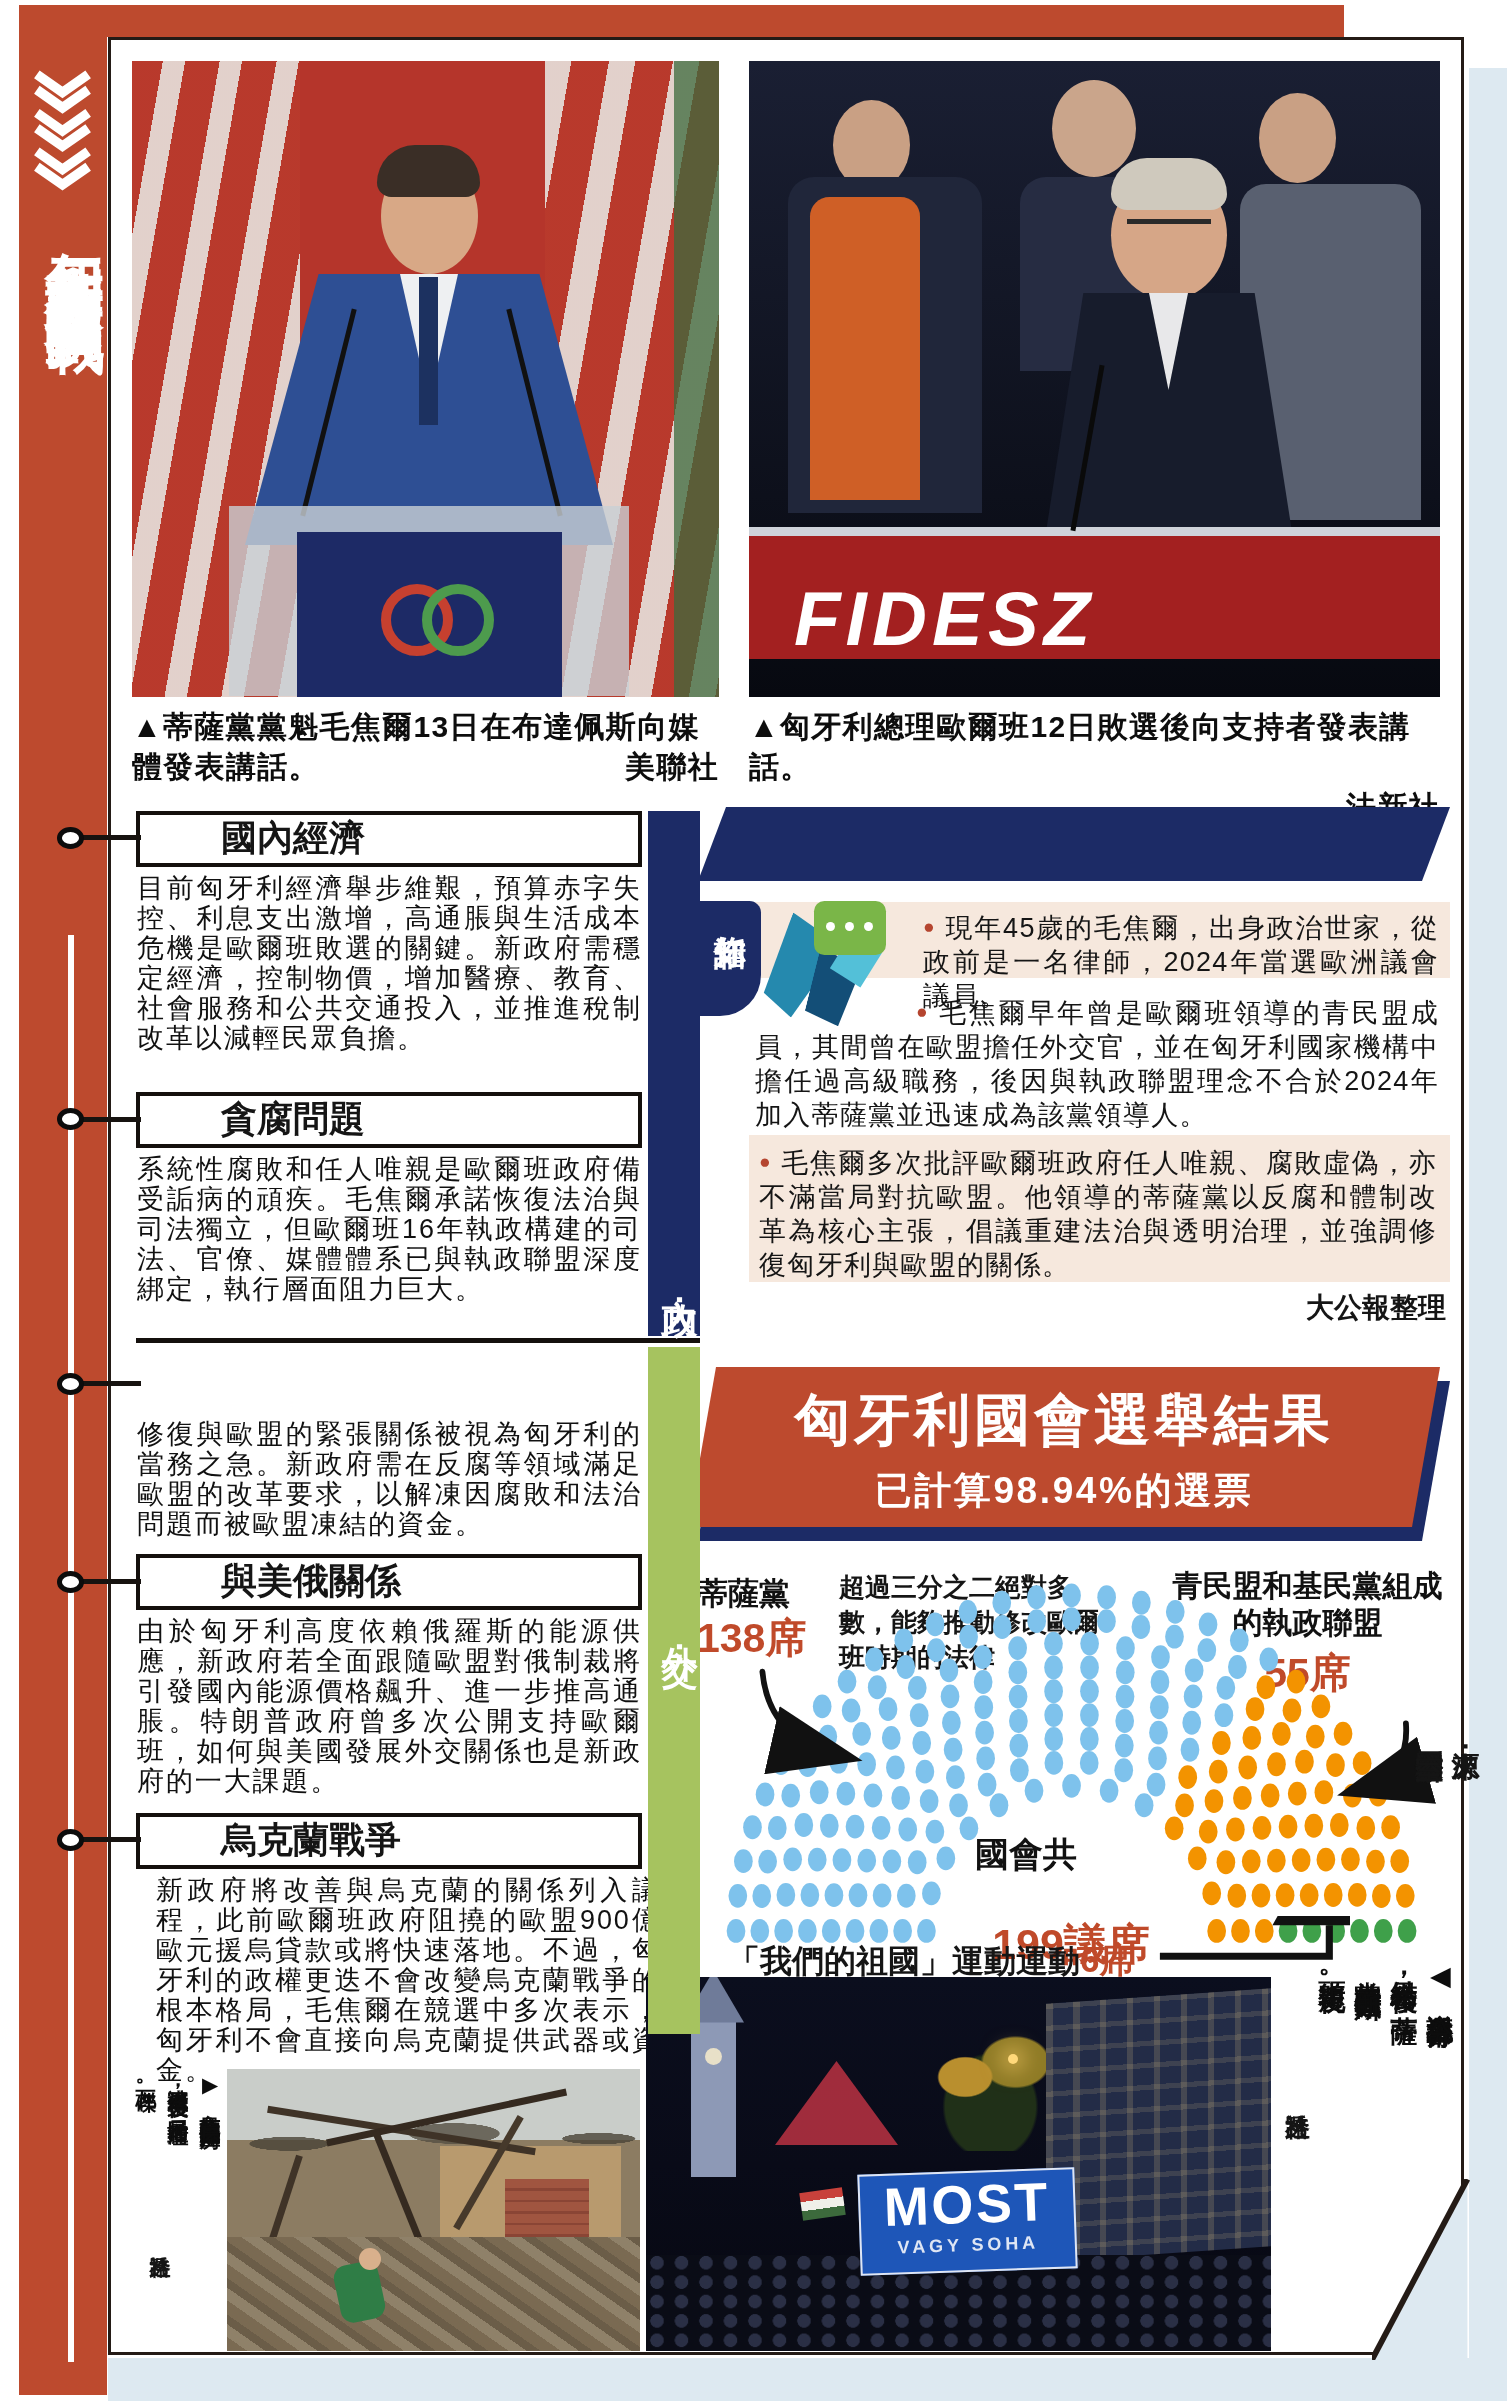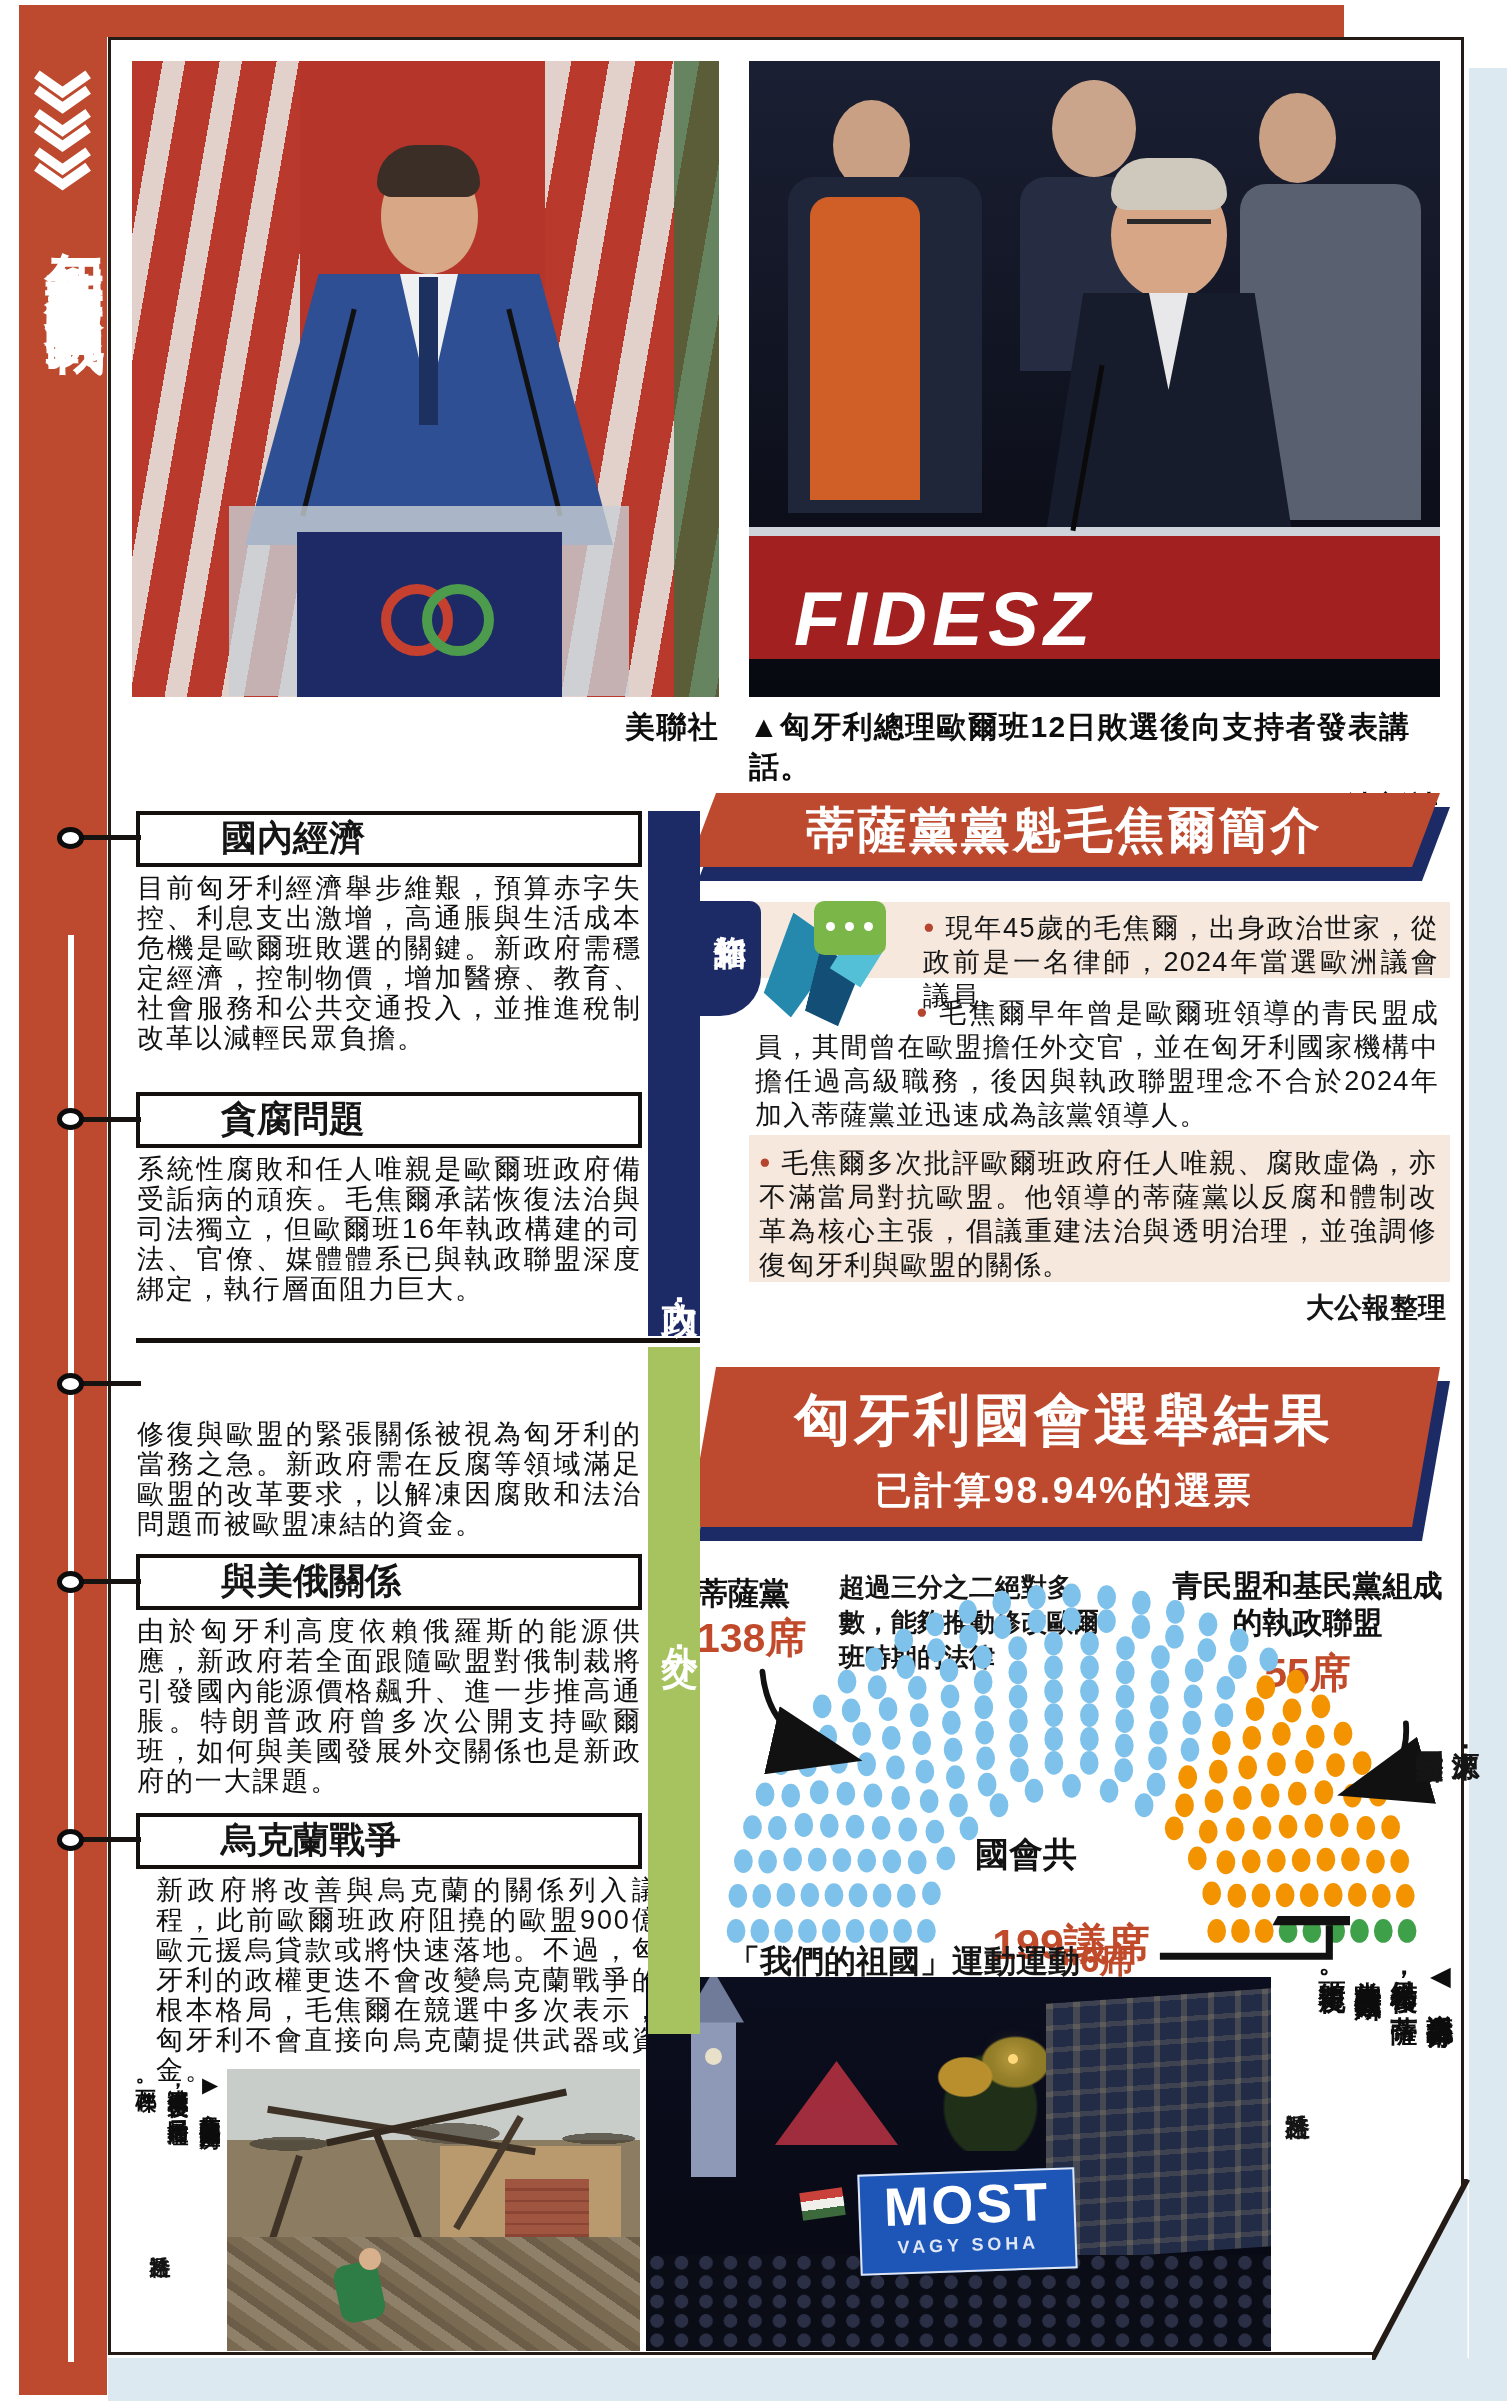--- a/index.html
+++ b/index.html
@@ -89,20 +89,21 @@
     <div class="ph-el" style="left:268px;top:213px;width:58px;height:129px;background:#eef0f2;clip-path:polygon(0 0,100% 0,50% 100%);"></div>
     <div class="ph-el" style="left:287px;top:216px;width:19.4px;height:148px;background:#1c3160;"></div>
     <div class="ph-el" style="left:194px;top:245px;width:5.2px;height:213px;background:#111;transform:rotate(14deg);"></div>
     <div class="ph-el" style="left:400px;top:245px;width:5.2px;height:213px;background:#111;transform:rotate(-14deg);"></div>
     <div class="ph-el" style="left:97px;top:445px;width:400px;height:190px;background:#c9cfd5;opacity:.8;"></div>
     <div class="ph-el" style="left:165px;top:471px;width:265px;height:165px;background:#1d2a66;"></div>
     <div class="ph-el" style="left:249px;top:523px;width:52px;height:52px;border:10.3px solid #c6402f;border-radius:50%;"></div>
     <div class="ph-el" style="left:290px;top:523px;width:52px;height:52px;border:10.3px solid #4d9b4d;border-radius:50%;"></div>
   </div>
   <div class="abs caption" style="left:132px;top:707px;width:587px;">
+    <span>▲蒂薩黨黨魁毛焦爾13日在布達佩斯向媒體發表講話。</span>
     <span class="credit">美聯社</span>
   </div>
 
   <div class="abs photo" style="left:749px;top:61px;width:691px;height:636px;background:linear-gradient(#1a1f33,#070910);">
     <div class="ph-el" style="left:84px;top:39px;width:77px;height:90px;background:#c9a084;border-radius:50%;"></div>
     <div class="ph-el" style="left:303px;top:19.4px;width:84px;height:97px;background:#caa58b;border-radius:50%;"></div>
     <div class="ph-el" style="left:510px;top:32px;width:77px;height:90px;background:#c9a084;border-radius:50%;"></div>
     <div class="ph-el" style="left:39px;top:116px;width:194px;height:336px;background:#20263a;border-radius:26px 26px 0 0;"></div>
     <div class="ph-el" style="left:61px;top:136px;width:110px;height:303px;background:#cf5f26;border-radius:19.4px 19.4px 0 0;"></div>
     <div class="ph-el" style="left:271px;top:116px;width:161px;height:194px;background:#262c42;border-radius:26px 26px 0 0;"></div>
@@ -140,23 +141,20 @@
 
   <div class="abs sec-body" style="top:1419px;">修復與歐盟的緊張關係被視為匈牙利的當務之急。新政府需在反腐等領域滿足歐盟的改革要求，以解凍因腐敗和法治問題而被歐盟凍結的資金。</div>
 
   <div class="abs sec-head" style="top:1554px;">與美俄關係</div>
   <div class="abs sec-head" style="top:1813px;">烏克蘭戰爭</div>
 
   <div class="abs sec-body" style="top:1616px;">由於匈牙利高度依賴俄羅斯的能源供應，新政府若全面跟隨歐盟對俄制裁將引發國內能源價格飆升、進一步推高通脹。特朗普政府曾多次公開支持歐爾班，如何與美國發展外交關係也是新政府的一大課題。</div>
   <div class="abs sec-body" style="top:1875px;margin-left:19px;">新政府將改善與烏克蘭的關係列入議程，此前歐爾班政府阻撓的歐盟900億歐元援烏貸款或將快速落地。不過，匈牙利的政權更迭不會改變烏克蘭戰爭的根本格局，毛焦爾在競選中多次表示，匈牙利不會直接向烏克蘭提供武器或資金。</div>
 
   <div class="abs ribbon-sh" style="left:698px;top:807px;width:752px;height:74px;"></div>
-  <div class="abs ribbon" style="left:688px;top:793px;width:752px;height:74px;">
-    <div style="font-size:49px;font-weight:900;line-height:74px;letter-spacing:2.6px;">蒂薩黨黨魁毛焦爾簡介</div>
-  </div>
 
   <div class="abs beige" style="left:749px;top:902px;width:701px;height:76px;"></div>
   <div class="abs badge" style="left:689px;top:901px;width:72px;height:115px;">
     <div class="abs vtext" style="left:19.4px;top:9px;color:#fff;font-size:32px;font-weight:900;">話你知</div>
   </div>
 
   <div class="abs" style="left:766px;top:901px;width:136px;height:123px;">
     <div class="ph-el" style="left:5.2px;top:19.4px;width:58px;height:97px;background:#2589ae;transform:rotate(24deg);clip-path:polygon(0 0,100% 12%,70% 100%,10% 88%);"></div>
     <div class="ph-el" style="left:45px;top:52px;width:45px;height:71px;background:#134e77;transform:rotate(14deg);clip-path:polygon(0 0,100% 10%,80% 100%,0 90%);"></div>
     <div class="ph-el" style="left:72px;top:39px;width:36px;height:41px;background:#53c0d8;transform:rotate(32deg);"></div>

